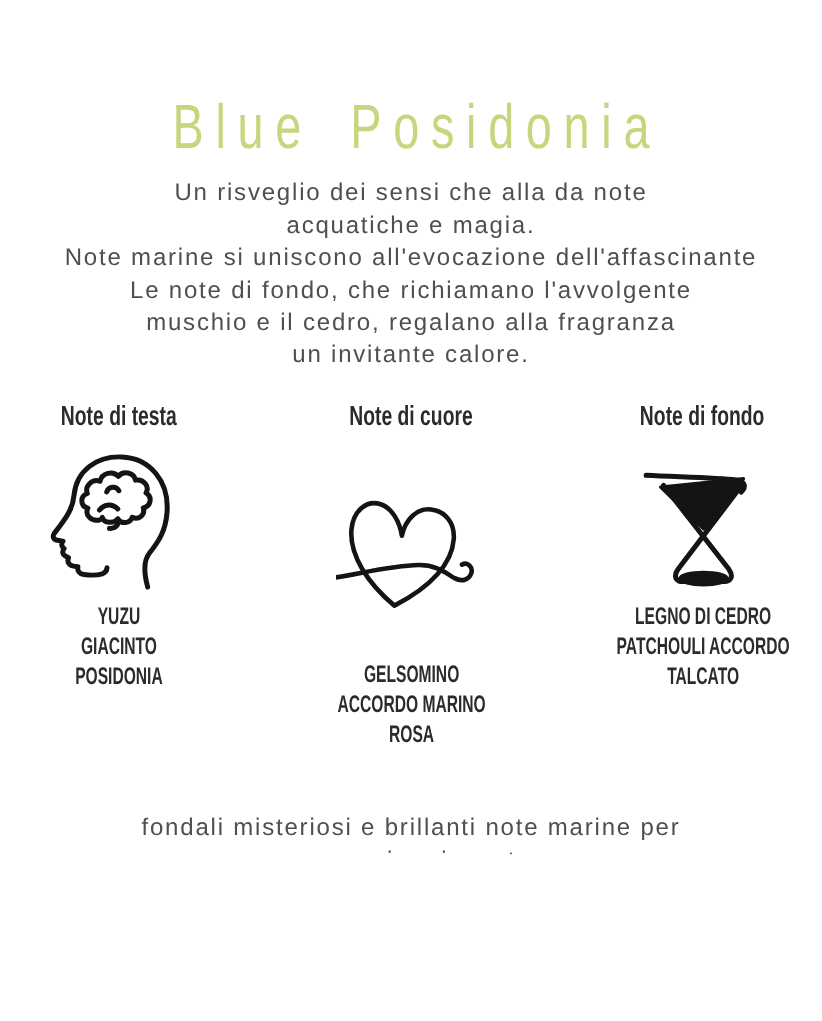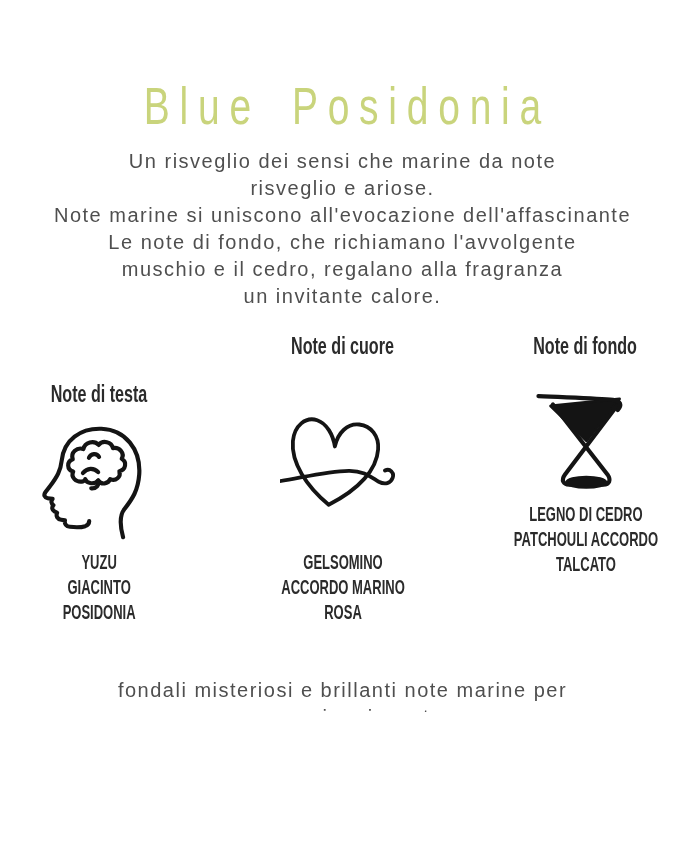--- a/index.html
+++ b/index.html
@@ -44,21 +44,21 @@
     color: var(--body-text);
     white-space: nowrap;
   }
   .columns {
     margin-top: 22px;
     display: flex;
     justify-content: space-between;
     padding: 0 2px;
   }
   .col { display: flex; flex-direction: column; align-items: center; }
-  .col-1 { width: 195px; justify-content: flex-end; }
+  .col-1 { width: 195px; }
   .col-2 { width: 250px; gap: 24px; }
   .col-3 { width: 195px; }
   .col-header {
     font-size: 23px;
     font-weight: 700;
     line-height: 28px;
     color: var(--heading-text);
     transform: scaleX(0.7);
     transform-origin: center;
     white-space: nowrap;
@@ -88,22 +88,22 @@
               stroke-linejoin: round; }
 </style>
 </head>
 <body>
 
 <div class="page">
 
   <div class="title">Blue Posidonia</div>
 
   <div class="intro">
-    <div class="text-line">Un risveglio dei sensi che marine da note</div>
-    <div class="text-line">risveglio e ariose.</div>
+    <div class="text-line">Un risveglio dei sensi che alla da note</div>
+    <div class="text-line">acquatiche e magia.</div>
     <div class="text-line">Note marine si uniscono all'evocazione dell'affascinante</div>
     <div class="text-line">Le note di fondo, che richiamano l'avvolgente</div>
     <div class="text-line">muschio e il cedro, regalano alla fragranza</div>
     <div class="text-line">un invitante calore.</div>
   </div>
 
   <div class="columns">
 
     <div class="col col-1">
       <div class="col-header">Note di testa</div>

